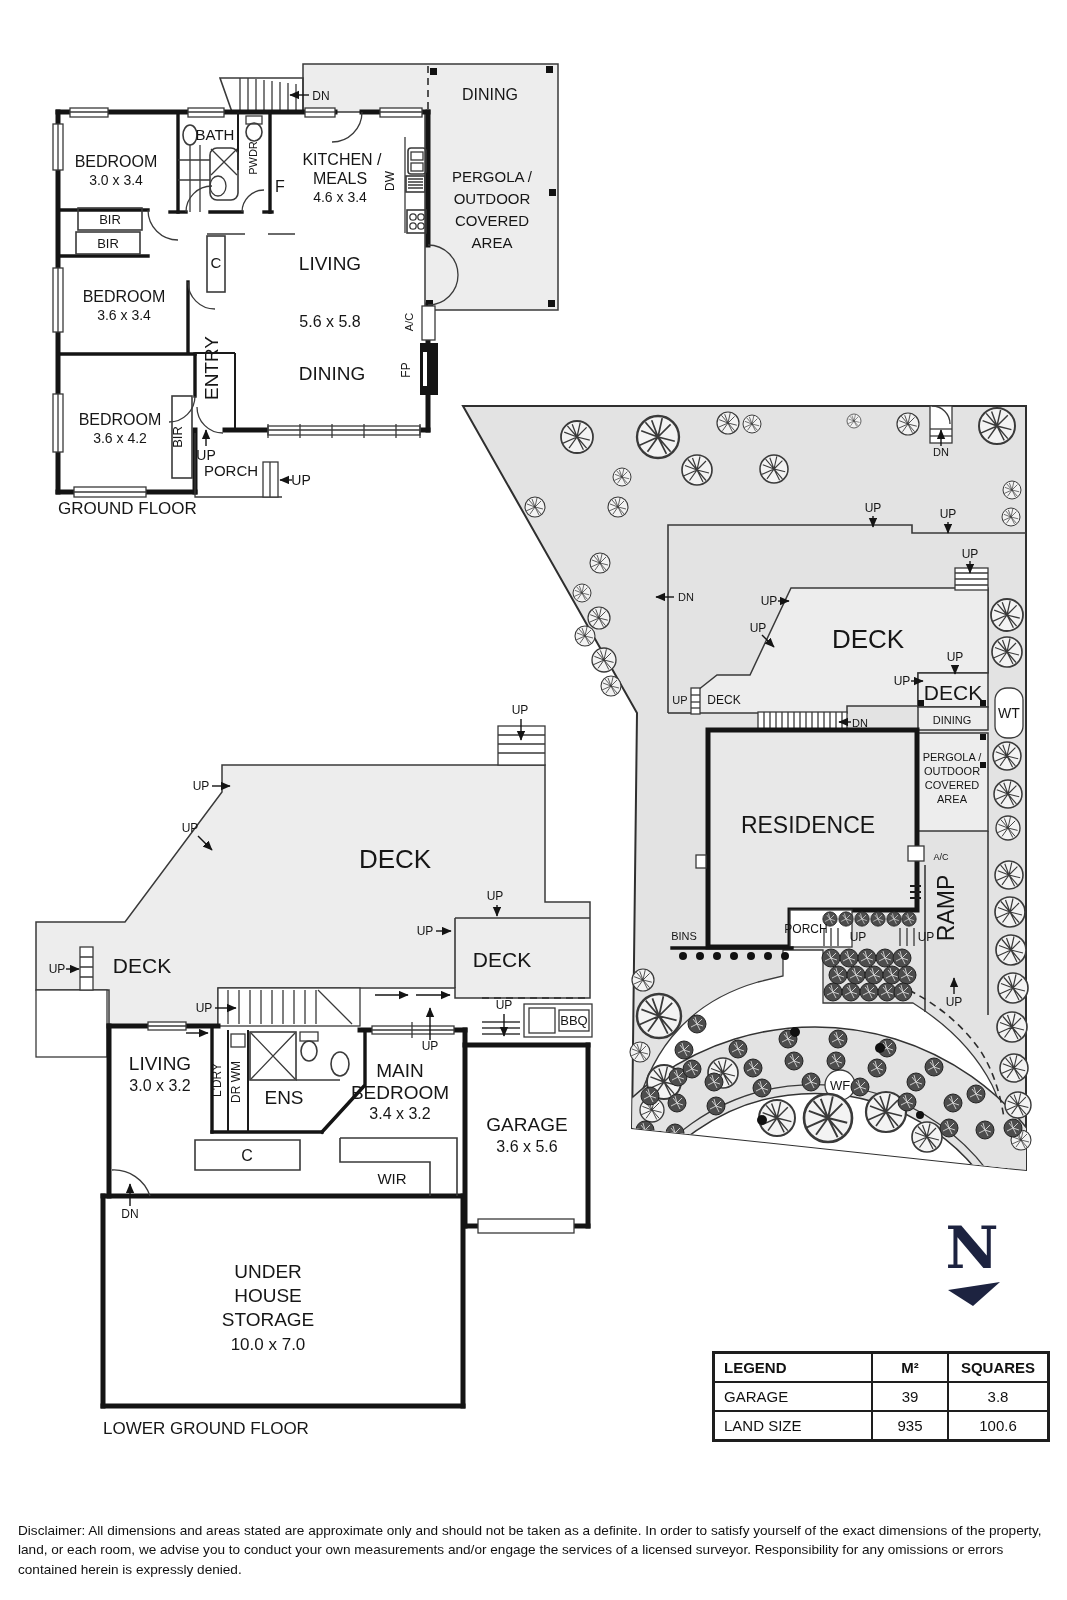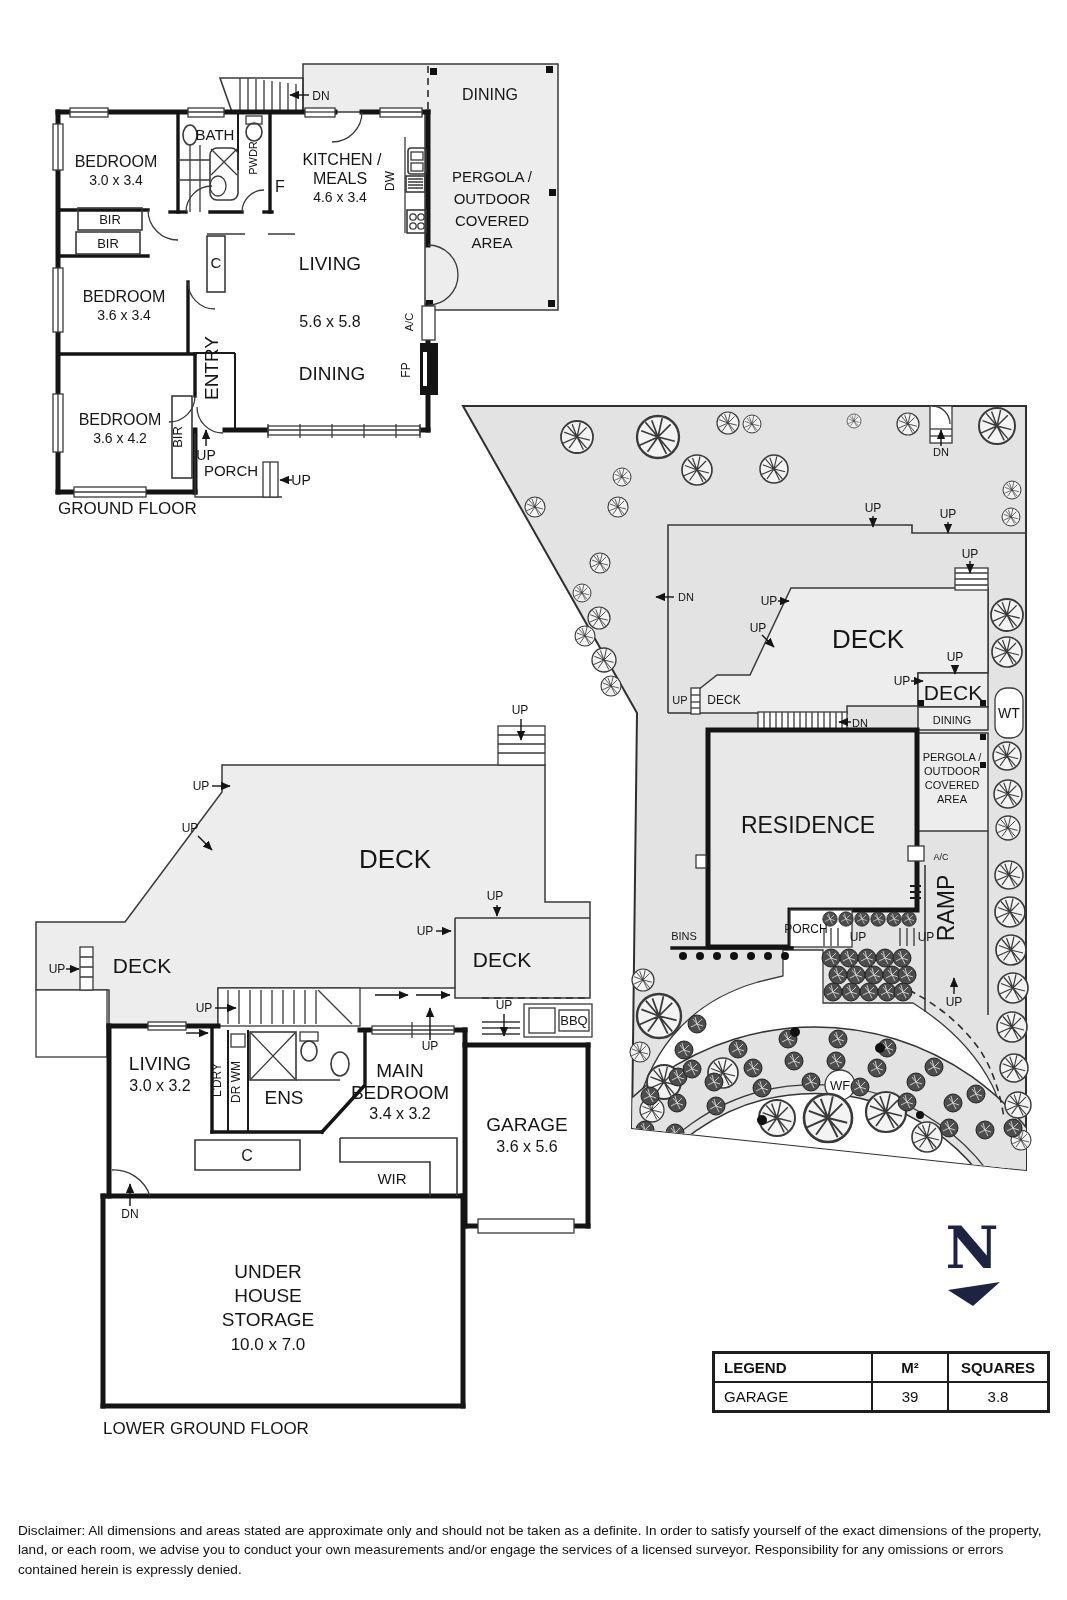--- a/index.html
+++ b/index.html
@@ -537,18 +537,23 @@
           <tr class="hd">
       <td class="c1">LEGEND</td>
       <td class="c2">M²</td>
       <td class="c3">SQUARES</td>
     </tr>
     <tr>
       <td class="c1">GARAGE</td>
       <td class="c2">39</td>
       <td class="c3">3.8</td>
     </tr>
+    <tr>
+      <td class="c1">LAND SIZE</td>
+      <td class="c2">935</td>
+      <td class="c3">100.6</td>
+    </tr>
   </tbody>
       </table>
 </div>
 
 <div id="disclaimer">Disclaimer: All dimensions and areas stated are approximate only and should not be taken as a definite. In order to satisfy yourself of the exact dimensions of the property, land, or each room, we advise you to conduct your own measurements and/or engage the services of a licensed surveyor. Responsibility for any omissions or errors contained herein is expressly denied.</div>
 </div>
 
 </body></html>

